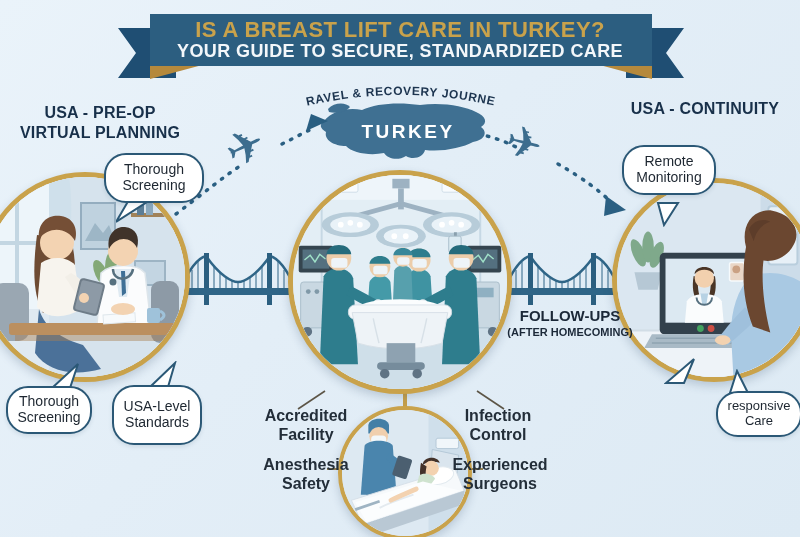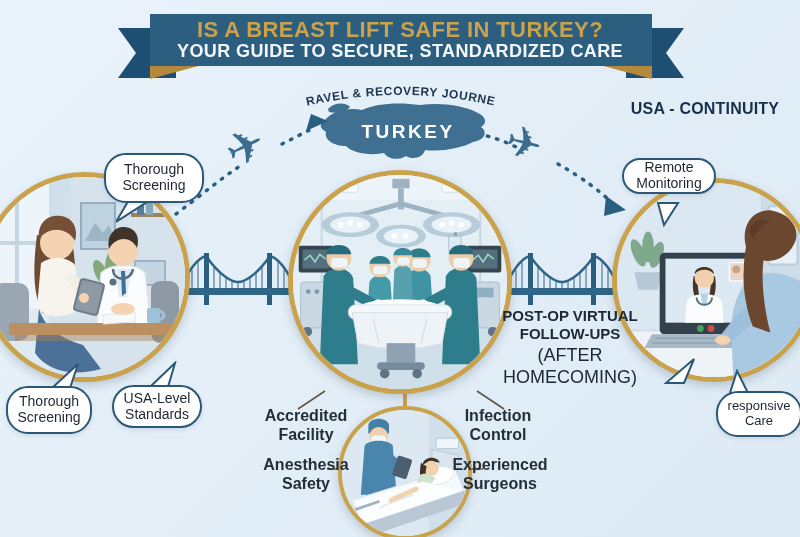--- a/index.html
+++ b/index.html
@@ -41,29 +41,29 @@
   .bridge-right{left:500px;top:246px;}
   .overlay{left:0;top:0;z-index:1;pointer-events:none;}
   .arrow{z-index:5;}
   
   .bubble{background:#ffffff;border:2px solid #2b5876;border-radius:22px;display:flex;align-items:center;
           justify-content:center;text-align:center;font-size:14px;line-height:1.12;color:#1d2630;
           padding:10px 8px;box-sizing:border-box;z-index:5;box-shadow:0 2px 4px rgba(40,70,100,.12);}
   .bubble-sm{font-size:13px;}
   .tail{z-index:4;}
   .b-preop{left:104px;top:153px;width:100px;height:50px;}
-  .b-remote{left:622px;top:158px;width:94px;height:36px;}
+  .b-remote{left:622px;top:145px;width:94px;height:50px;}
   .b-arrival{left:6px;top:386px;width:86px;height:48px;}
-  .b-standards{left:112px;top:385px;width:90px;height:43px;}
+  .b-standards{left:112px;top:385px;width:90px;height:60px;}
   .b-instructions{left:610px;top:381px;width:96px;height:50px;}
   .b-care{left:716px;top:391px;width:86px;height:46px;}
   
   .note{font-weight:bold;text-align:center;color:#1b2838;z-index:4;line-height:1.22;}
   .postop{left:492px;top:307px;width:156px;font-size:15px;}
-  .postop .sub{font-size:18px;font-weight:400;margin-top:1px;}
+  .postop .sub{font-size:11px;font-weight:700;margin-top:1px;}
   .safety{font-size:16px;font-weight:600;color:#232e39;line-height:1.2;}
   .l-accredited{left:258px;top:406px;width:96px;}
   .l-infection{left:450px;top:406px;width:96px;}
   .l-anesthesia{left:258px;top:455px;width:96px;}
   .l-surgeons{left:448px;top:455px;width:104px;}
 </style>
 </head>
 <body>
 
 <div class="stage">
@@ -86,23 +86,27 @@
     </g>
   </svg>
 
   <svg class="abs banner-svg" width="578" height="76" viewBox="0 0 578 76">
     <path d="M64,20 L6,20 L24,45 L6,70 L64,70 Z" fill="#1f4e73"></path>
     <path d="M514,20 L572,20 L554,45 L572,70 L514,70 Z" fill="#1f4e73"></path>
     <polygon points="38,56 94,56 38,71" fill="#b5893c"></polygon>
     <polygon points="540,56 484,56 540,71" fill="#b5893c"></polygon>
     <rect x="38" y="6" width="502" height="52" fill="#2c5e80"></rect>
   </svg>
-  <div class="abs banner-line banner-line1">IS A BREAST LIFT SAFE IN TURKEY?</div>
+  <div class="abs banner-line banner-line1">IS A BREAST LIFT CARE IN TURKEY?</div>
   <div class="abs banner-line banner-line2">YOUR GUIDE TO SECURE, STANDARDIZED CARE</div>
 
+  <div class="abs heading heading-left">
+    <div>USA - PRE-OP</div>
+    <div>VIRTUAL PLANNING</div>
+  </div>
   <div class="abs heading heading-right">
     <div>USA - CONTINUITY</div>
   </div>
 
   <svg class="abs arc-svg" width="206" height="32" viewBox="0 0 206 32">
     <path id="arcP" d="M8,27 Q103,5 198,27" fill="none"></path>
     <text><textPath href="#arcP" xlink:href="#arcP" startOffset="50%" text-anchor="middle">TRAVEL &amp; RECOVERY JOURNEY</textPath></text>
   </svg>
 
   <svg class="abs map-svg" width="180" height="66" viewBox="0 0 180 66">
@@ -394,21 +398,20 @@
       <polygon points="2,24 20,24 9,2" fill="#ffffff" stroke="#2b5876" stroke-width="2"></polygon>
     </svg>
 
   <div class="abs bubble b-preop">Thorough Screening</div>
   <div class="abs bubble b-remote">Remote Monitoring</div>
   <div class="abs bubble b-arrival">Thorough Screening</div>
   <div class="abs bubble b-standards">USA-Level Standards</div>
   <div class="abs bubble bubble-sm b-care">responsive Care</div>
 
   <div class="abs note postop">
-    <div>POST-OP VIRTUAL</div>
     <div>FOLLOW-UPS</div>
     <div class="sub">(AFTER HOMECOMING)</div>
   </div>
 
   <div class="abs note safety l-accredited">Accredited Facility</div>
   <div class="abs note safety l-infection">Infection Control</div>
   <div class="abs note safety l-anesthesia">Anesthesia Safety</div>
   <div class="abs note safety l-surgeons">Experienced Surgeons</div>
 
 </div>

